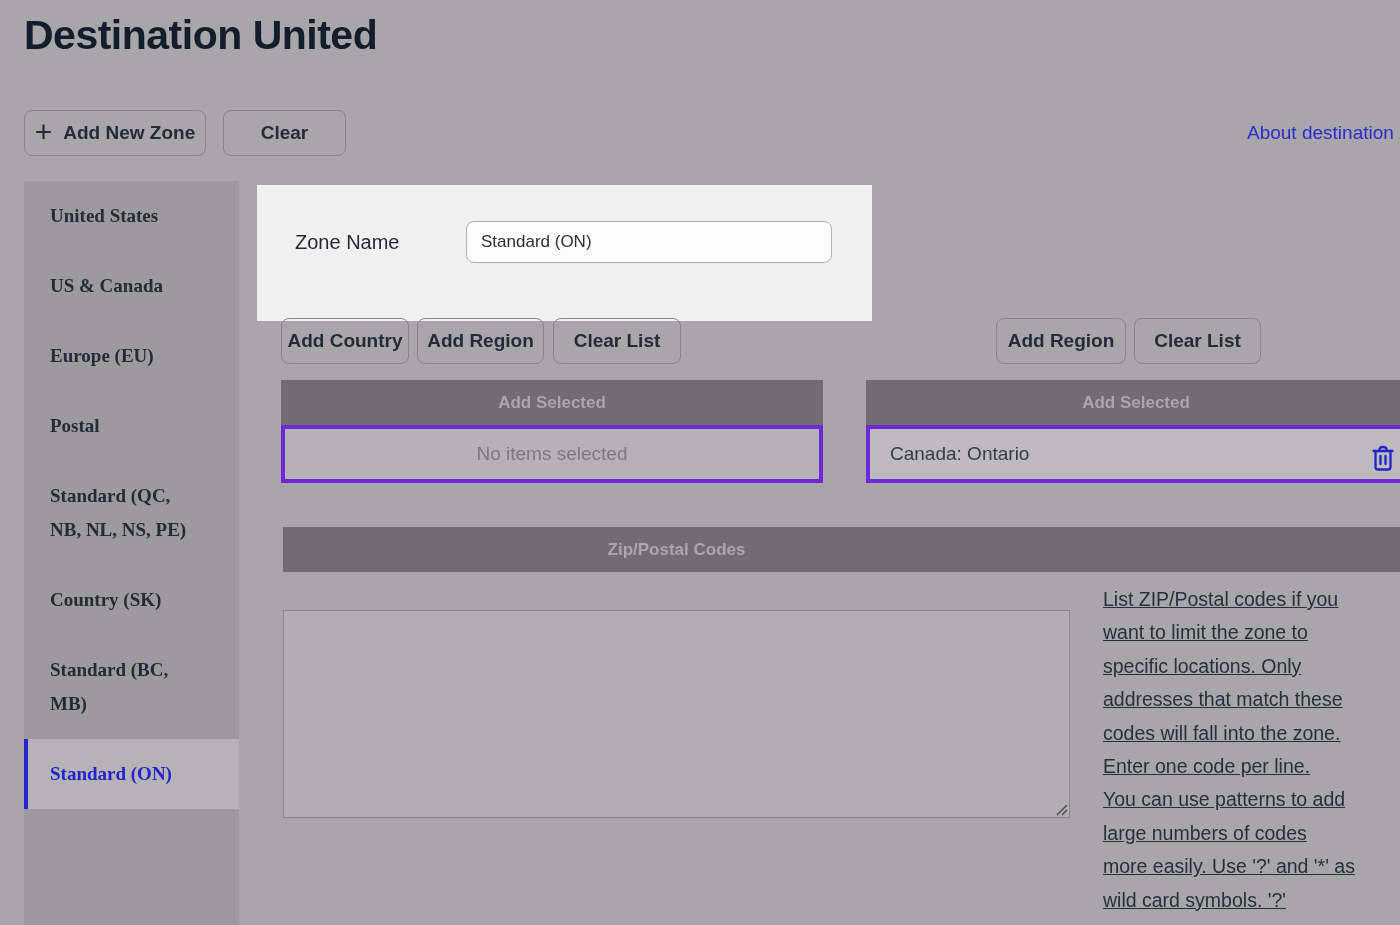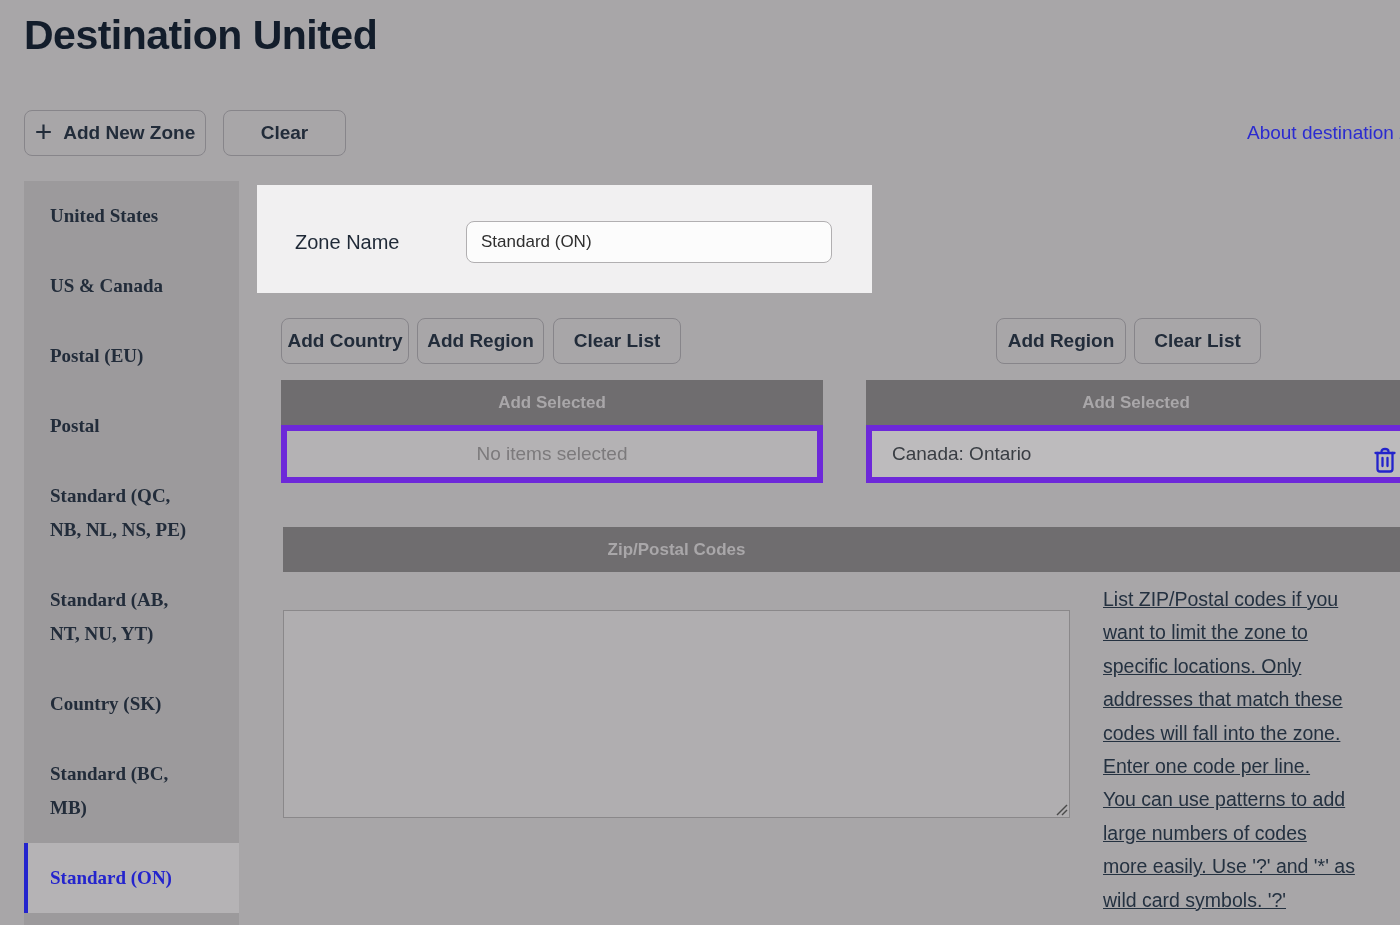--- a/index.html
+++ b/index.html
@@ -33,40 +33,40 @@
     font-size:19px; font-weight:700; color:#222c3a; line-height:34px;
     white-space:pre-line; cursor:pointer;
   }
   .side-item.h1 { height:70px; }
   .side-item.h2 { height:104px; }
   .side-item.selected {
     background:#b5b3b5; color:#2424cd;
     border-left:4px solid #2424cd; padding-left:22px;
   }
   .spotlight {
-    position:absolute; left:257px; top:185px; width:615px; height:108px;
+    position:absolute; left:257px; top:185px; width:615px; height:136px;
     background:#f1f0f1;
   }
   .zone-name-label {
     position:absolute; left:38px; top:0; height:114px; display:flex; align-items:center;
     font-size:20px; color:#1f2937;
   }
   .zone-name-input {
     position:absolute; left:209px; top:36px; width:366px; height:42px;
     border:1px solid #b1afb1; border-radius:8px; background:#fcfcfc;
     font-size:17px; color:#2f2f2f; padding:0 14px;
     font-family:"Liberation Sans", sans-serif; outline:none;
   }
   .bar-header {
     position:absolute; height:45px; background:#6f6d6f;
     display:flex; align-items:center; justify-content:center;
     font-size:17px; font-weight:700; color:#a9a7a9;
   }
   .list-row {
-    position:absolute; height:58px; border:6px solid #6d28d9;
+    position:absolute; height:58px; border:4px solid #6d28d9;
     display:flex; align-items:center; font-size:19px;
   }
   .empty-row { justify-content:center; background:#b4b2b4; color:#7c7a7c; }
   .item-row  { background:#bdbbbd; color:#393d43; padding-left:20px; }
   .trash-btn { position:absolute; left:500px; top:16px; width:26px; height:27px; cursor:pointer; background:none; border:none; }
   .zip-bar-inner { width:787px; text-align:center; }
   .zip-textarea {
     position:absolute; left:283px; top:610px; width:787px; height:208px;
     background:#b0aeb0; border:1px solid #8a888a; resize:none; outline:none;
     font-family:"Liberation Sans", sans-serif; font-size:17px; color:#222c3a; padding:10px;
@@ -89,26 +89,24 @@
     <span>Add New Zone</span>
   </button>
 
   <button class="btn" style="left:223px; top:110px; width:123px;">Clear</button>
 
   <a class="about-link">About destination zones</a>
 
   <nav class="sidebar">
     <div class="side-item h1">United States</div>
     <div class="side-item h1">US &amp; Canada</div>
-    <div class="side-item h1">Postal (EU)</div>
+    <div class="side-item h1">Europe (EU)</div>
     <div class="side-item h1">Postal</div>
     <div class="side-item h2">Standard (QC,
 NB, NL, NS, PE)</div>
-    <div class="side-item h2">Standard (AB,
-NT, NU, YT)</div>
     <div class="side-item h1">Country (SK)</div>
     <div class="side-item h2">Standard (BC,
 MB)</div>
     <div class="side-item h1 selected">Standard (ON)</div>
   </nav>
 
   <section class="spotlight">
     <div class="zone-name-label">Zone Name</div>
     <input class="zone-name-input" type="text" value="Standard (ON)" style="">
   </section>

